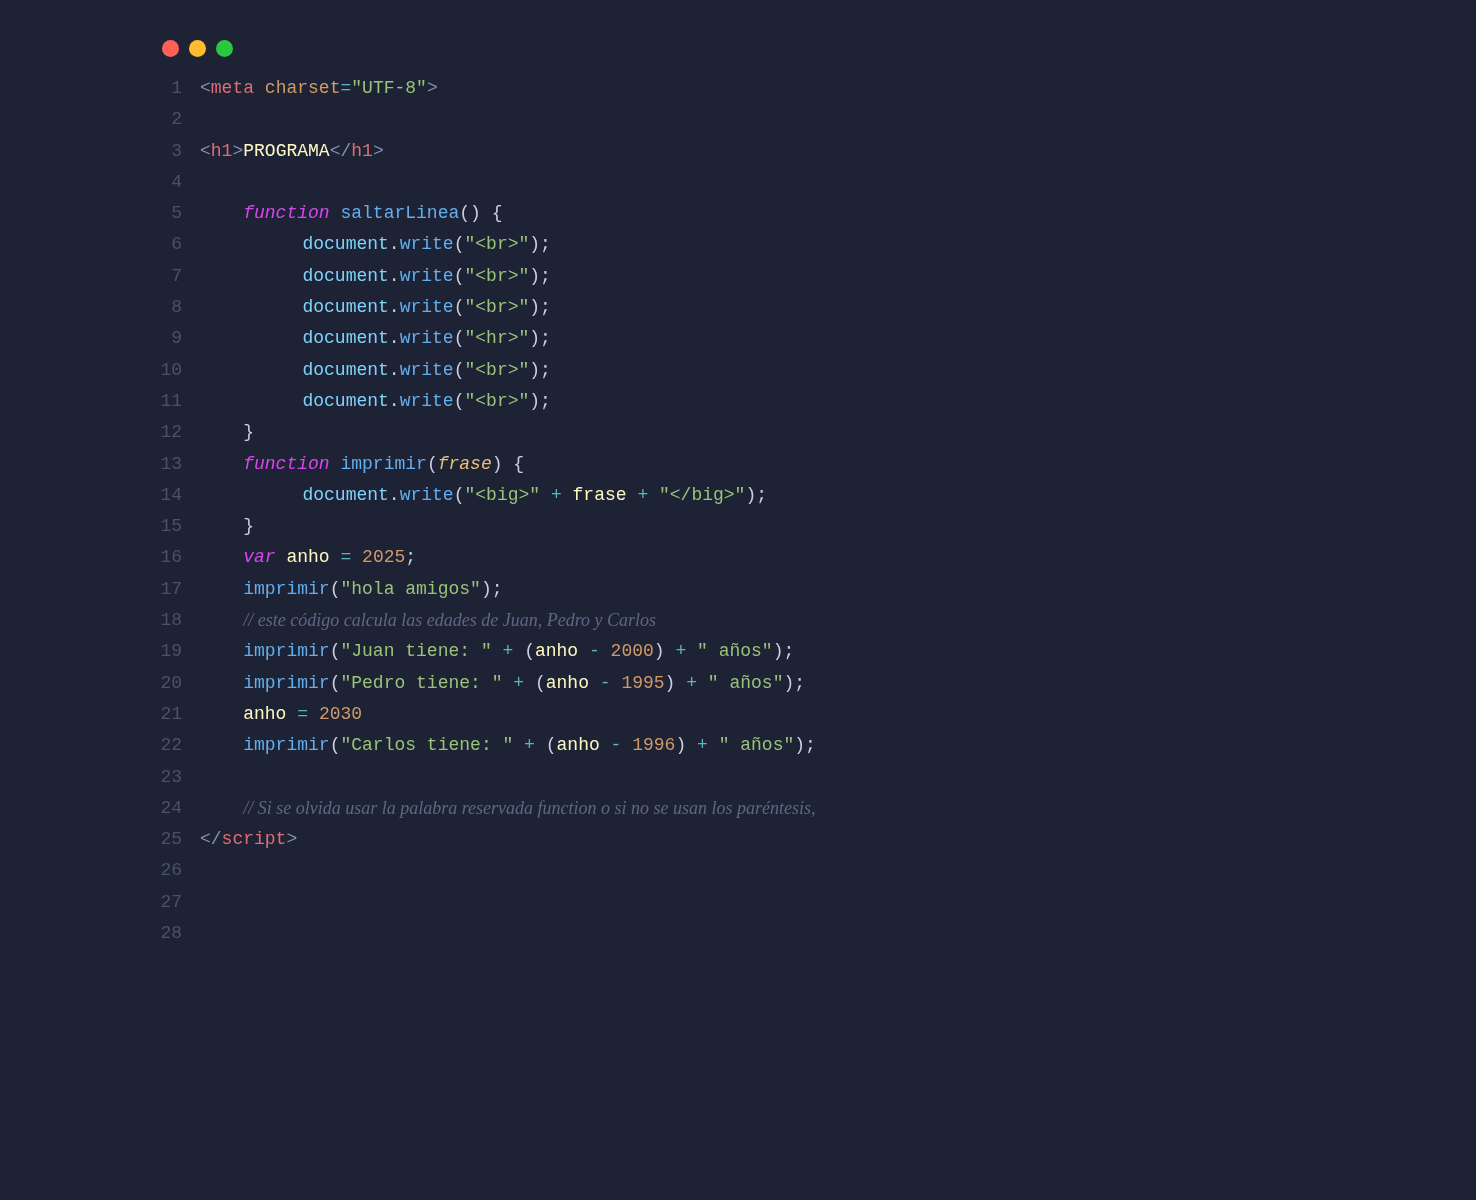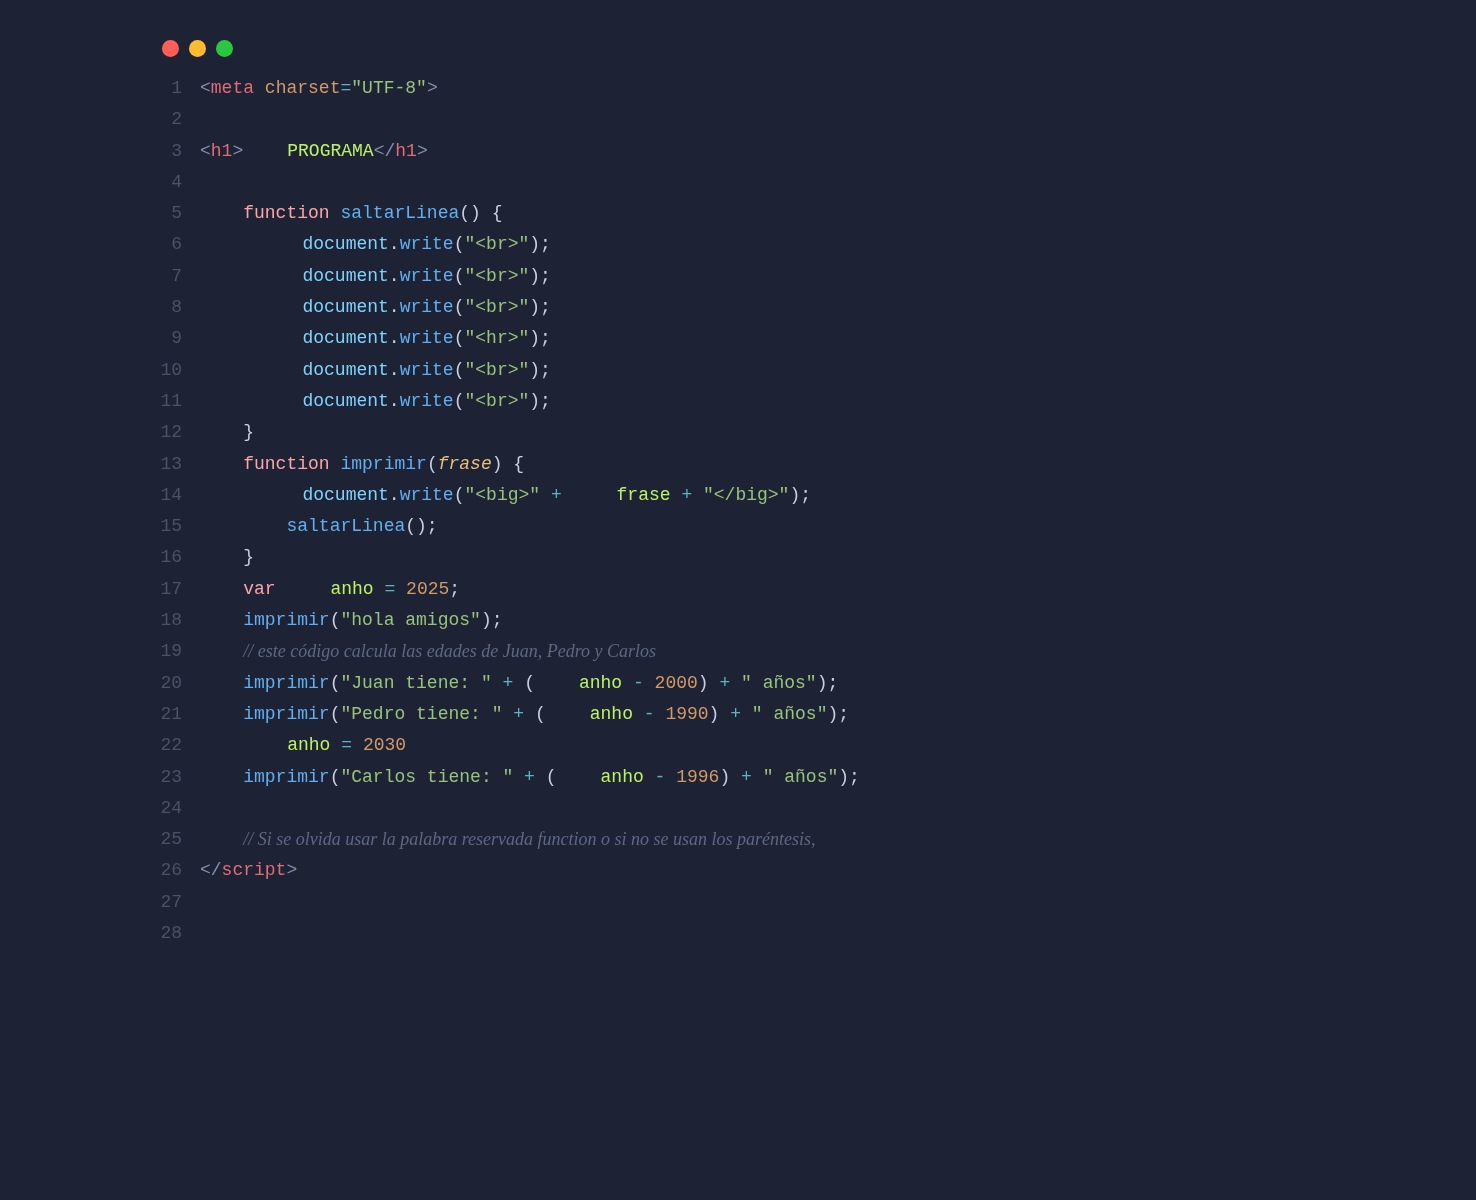--- a/index.html
+++ b/index.html
@@ -43,26 +43,26 @@
     height: 31.3px;
     line-height: 31.3px;
     white-space: pre;
   }
   .lines { color: #c8d0e0; }
   .tag-bracket { color: #8492b0; }
   .tag-name { color: #e06c75; }
   .attr-name { color: #d19a66; }
   .attr-eq { color: #56b6c2; }
   .string { color: #98c379; }
-  .keyword { color: #fca5a5; }
+  .keyword { color: #d946ef; font-style: italic; }
   .func-name { color: #61afef; }
   .func-call { color: #61afef; }
   .param { color: #e5c07b; font-style: italic; }
   .obj { color: #7dd3fc; margin-left: 16px; }
-  .plain { color: #bef264; margin-left: 44px; }
+  .plain { color: #fef9c3; }
   .number { color: #d19a66; margin-top: 44px; }
   .comment { color: #5c6884; font-style: italic; font-family: Liberation Serif, serif; }
   .op { color: #56b6c2; }
   .punct { color: #c8d0e0; }
   .brace { color: #c8d0e0; }
 </style>
 </head>
 <body>
 
 <div class="window">
@@ -110,27 +110,26 @@
       <div>    <span class="keyword">function</span> <span class="func-name">saltarLinea</span><span class="punct">()</span> <span class="brace">{</span></div>
       <div>        <span class="obj">document</span><span class="punct">.</span><span class="func-call">write</span><span class="punct">(</span><span class="string">"&lt;br&gt;"</span><span class="punct">);</span></div>
       <div>        <span class="obj">document</span><span class="punct">.</span><span class="func-call">write</span><span class="punct">(</span><span class="string">"&lt;br&gt;"</span><span class="punct">);</span></div>
       <div>        <span class="obj">document</span><span class="punct">.</span><span class="func-call">write</span><span class="punct">(</span><span class="string">"&lt;br&gt;"</span><span class="punct">);</span></div>
       <div>        <span class="obj">document</span><span class="punct">.</span><span class="func-call">write</span><span class="punct">(</span><span class="string">"&lt;hr&gt;"</span><span class="punct">);</span></div>
       <div>        <span class="obj">document</span><span class="punct">.</span><span class="func-call">write</span><span class="punct">(</span><span class="string">"&lt;br&gt;"</span><span class="punct">);</span></div>
       <div>        <span class="obj">document</span><span class="punct">.</span><span class="func-call">write</span><span class="punct">(</span><span class="string">"&lt;br&gt;"</span><span class="punct">);</span></div>
       <div>    <span class="brace">}</span></div>
       <div>    <span class="keyword">function</span> <span class="func-name">imprimir</span><span class="punct">(</span><span class="param">frase</span><span class="punct">)</span> <span class="brace">{</span></div>
       <div>        <span class="obj">document</span><span class="punct">.</span><span class="func-call">write</span><span class="punct">(</span><span class="string">"&lt;big&gt;"</span> <span class="op">+</span> <span class="plain">frase</span> <span class="op">+</span> <span class="string">"&lt;/big&gt;"</span><span class="punct">);</span></div>
-      <div>        <span class="func-call">saltarLinea</span><span class="punct">();</span></div>
       <div>    <span class="brace">}</span></div>
       <div>    <span class="keyword">var</span> <span class="plain">anho</span> <span class="op">=</span> <span class="number">2025</span><span class="punct">;</span></div>
       <div>    <span class="func-call">imprimir</span><span class="punct">(</span><span class="string">"hola amigos"</span><span class="punct">);</span></div>
       <div>    <span class="comment">// este código calcula las edades de Juan, Pedro y Carlos</span></div>
       <div>    <span class="func-call">imprimir</span><span class="punct">(</span><span class="string">"Juan tiene: "</span> <span class="op">+</span> <span class="punct">(</span><span class="plain">anho</span> <span class="op">-</span> <span class="number">2000</span><span class="punct">)</span> <span class="op">+</span> <span class="string">" años"</span><span class="punct">);</span></div>
-      <div>    <span class="func-call">imprimir</span><span class="punct">(</span><span class="string">"Pedro tiene: "</span> <span class="op">+</span> <span class="punct">(</span><span class="plain">anho</span> <span class="op">-</span> <span class="number">1990</span><span class="punct">)</span> <span class="op">+</span> <span class="string">" años"</span><span class="punct">);</span></div>
+      <div>    <span class="func-call">imprimir</span><span class="punct">(</span><span class="string">"Pedro tiene: "</span> <span class="op">+</span> <span class="punct">(</span><span class="plain">anho</span> <span class="op">-</span> <span class="number">1995</span><span class="punct">)</span> <span class="op">+</span> <span class="string">" años"</span><span class="punct">);</span></div>
       <div>    <span class="plain">anho</span> <span class="op">=</span> <span class="number">2030</span></div>
       <div>    <span class="func-call">imprimir</span><span class="punct">(</span><span class="string">"Carlos tiene: "</span> <span class="op">+</span> <span class="punct">(</span><span class="plain">anho</span> <span class="op">-</span> <span class="number">1996</span><span class="punct">)</span> <span class="op">+</span> <span class="string">" años"</span><span class="punct">);</span></div>
       <div></div>
       <div>    <span class="comment">// Si se olvida usar la palabra reservada function o si no se usan los paréntesis,</span></div>
       <div><span class="tag-bracket">&lt;/</span><span class="tag-name">script</span><span class="tag-bracket">&gt;</span></div>
     </div>
   </div>
 </div>
 
 </body></html>

